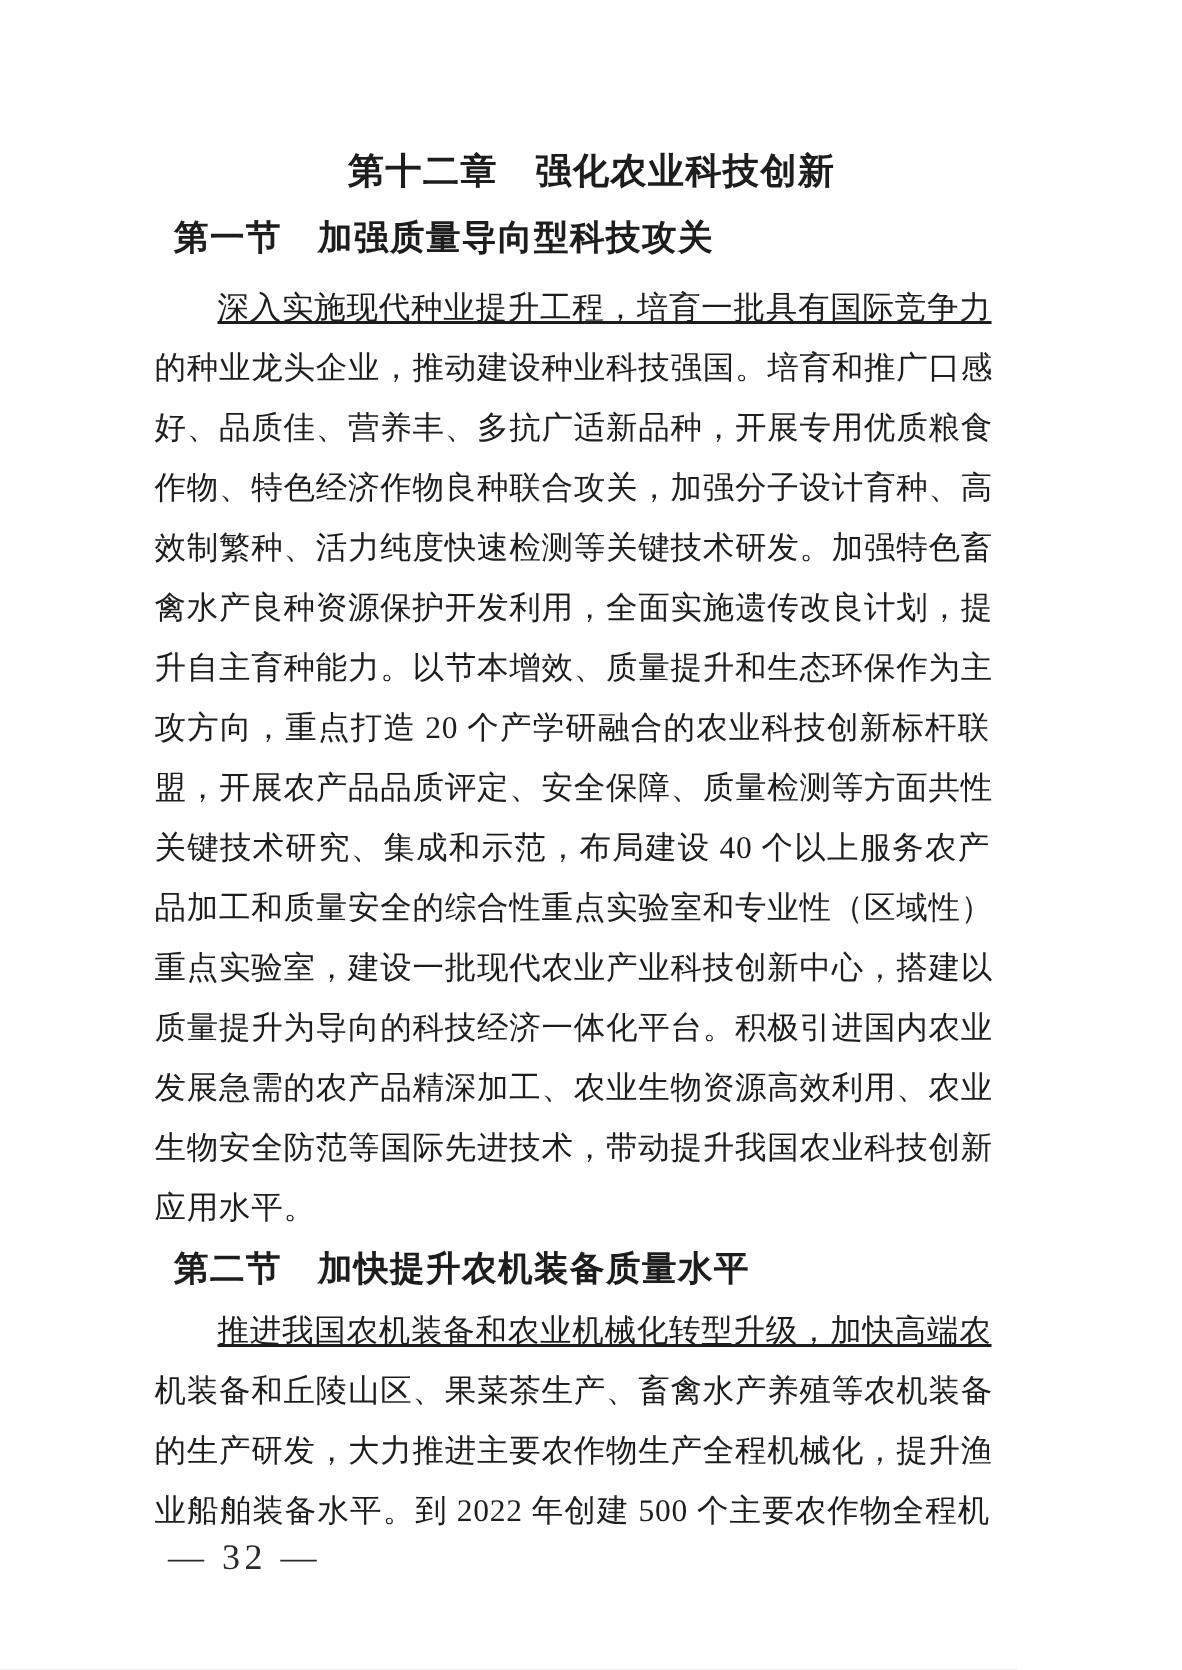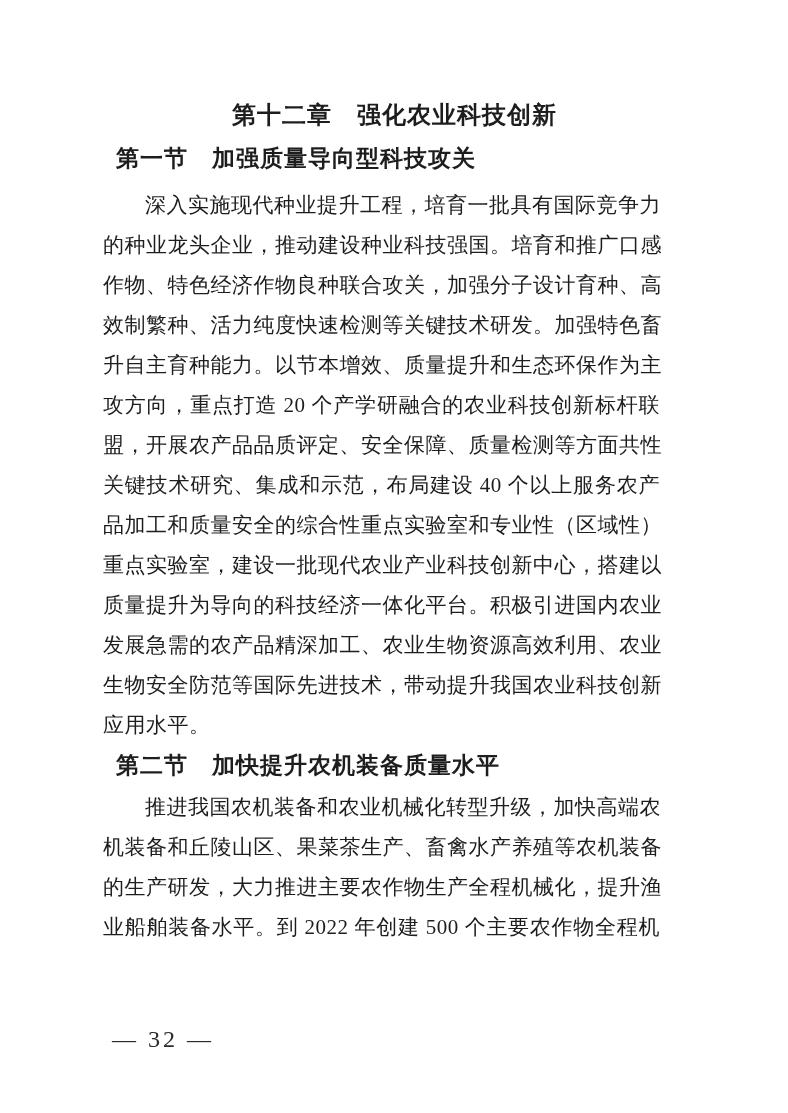--- a/index.html
+++ b/index.html
@@ -47,21 +47,21 @@
   .body-block { margin: 0; }
   .line {
     height: 40px;
     line-height: 40px;
     font-size: 21px;
     text-align: justify;
     text-align-last: justify;
     white-space: nowrap;
     letter-spacing: 0.5px;
   }
-  .line.indent { text-indent: 42px; }
+  .line.indent { text-indent: 42px; text-decoration: underline; }
   .line.short { text-align-last: left; }
   .page-number {
     position: absolute;
     left: 112px;
     top: 1026px;
     font-size: 24px;
     letter-spacing: 3px;
     color: #2a2a2a;
     font-family: "Liberation Serif", "DejaVu Serif", serif;
   }
@@ -72,22 +72,24 @@
 <div class="page">
   <main class="content">
 
     <h1 class="chapter-title">第十二章　强化农业科技创新</h1>
 
     <h2 class="section-title first">第一节　加强质量导向型科技攻关</h2>
 
     <section class="body-block">
       <div class="line indent">深入实施现代种业提升工程，培育一批具有国际竞争力</div>
       <div class="line">的种业龙头企业，推动建设种业科技强国。培育和推广口感</div>
+      <div class="line">好、品质佳、营养丰、多抗广适新品种，开展专用优质粮食</div>
       <div class="line">作物、特色经济作物良种联合攻关，加强分子设计育种、高</div>
       <div class="line">效制繁种、活力纯度快速检测等关键技术研发。加强特色畜</div>
+      <div class="line">禽水产良种资源保护开发利用，全面实施遗传改良计划，提</div>
       <div class="line">升自主育种能力。以节本增效、质量提升和生态环保作为主</div>
       <div class="line">攻方向，重点打造 20 个产学研融合的农业科技创新标杆联</div>
       <div class="line">盟，开展农产品品质评定、安全保障、质量检测等方面共性</div>
       <div class="line">关键技术研究、集成和示范，布局建设 40 个以上服务农产</div>
       <div class="line">品加工和质量安全的综合性重点实验室和专业性（区域性）</div>
       <div class="line">重点实验室，建设一批现代农业产业科技创新中心，搭建以</div>
       <div class="line">质量提升为导向的科技经济一体化平台。积极引进国内农业</div>
       <div class="line">发展急需的农产品精深加工、农业生物资源高效利用、农业</div>
       <div class="line">生物安全防范等国际先进技术，带动提升我国农业科技创新</div>
       <div class="line short">应用水平。</div>

